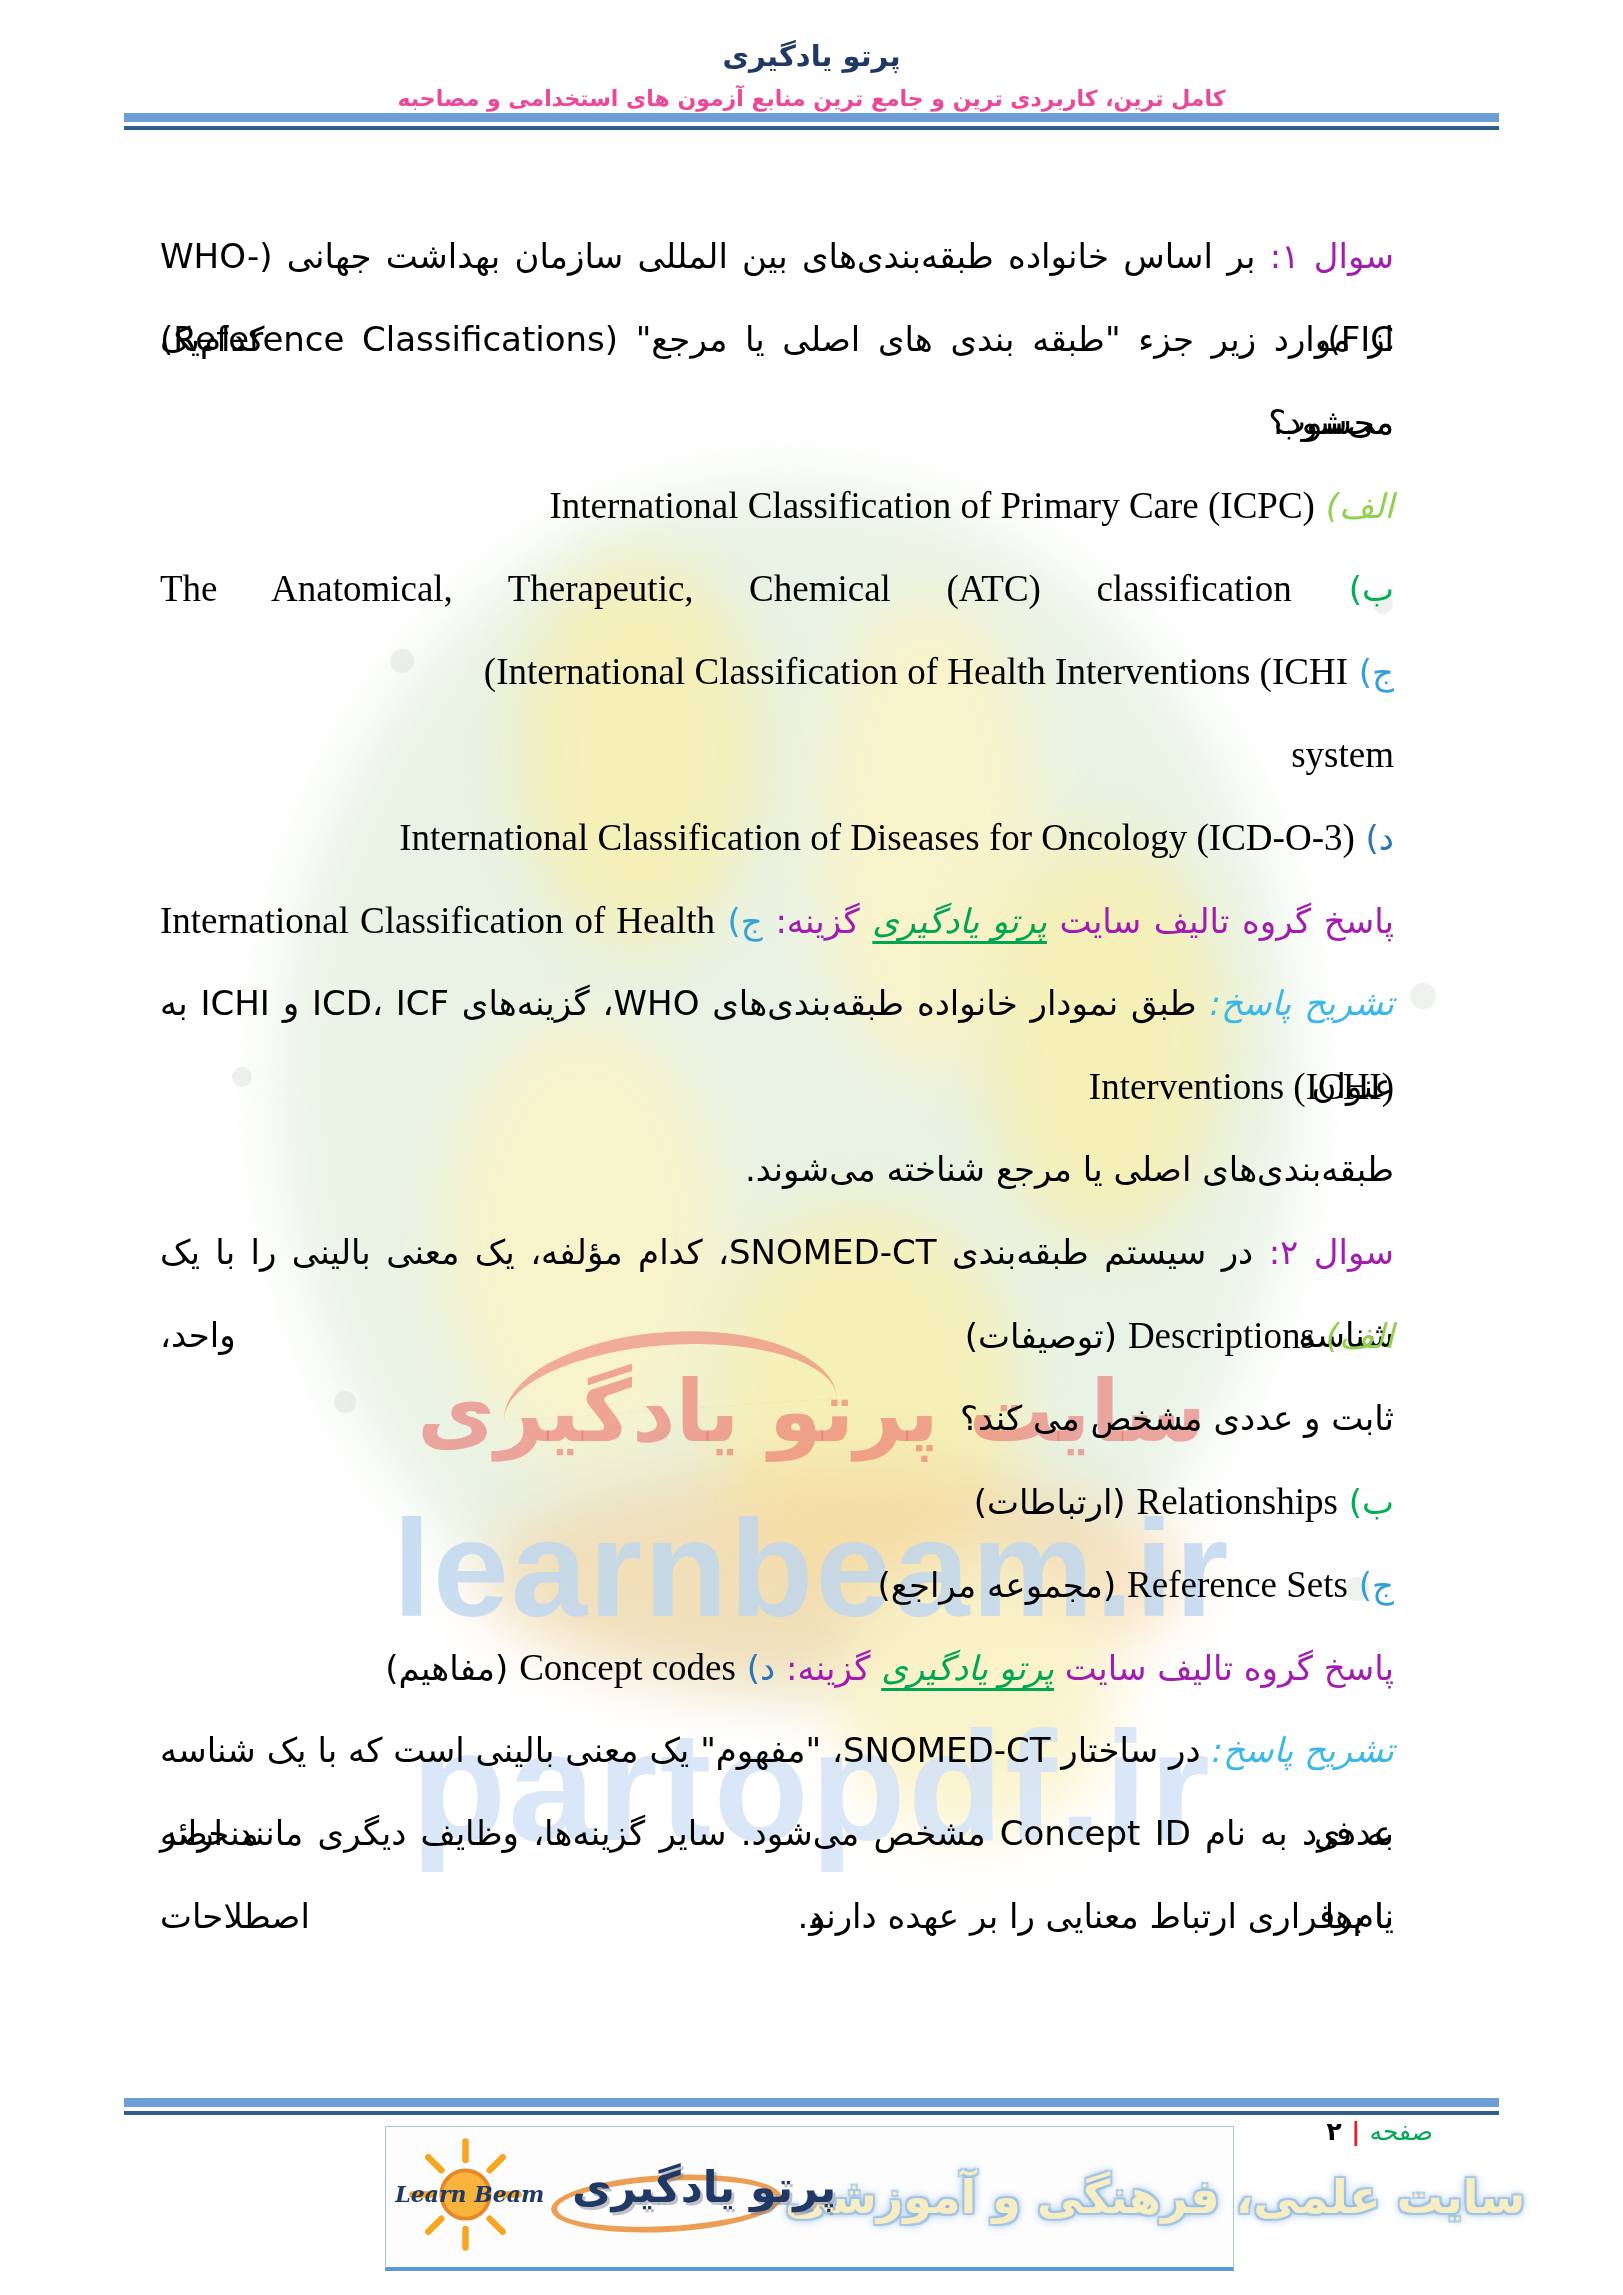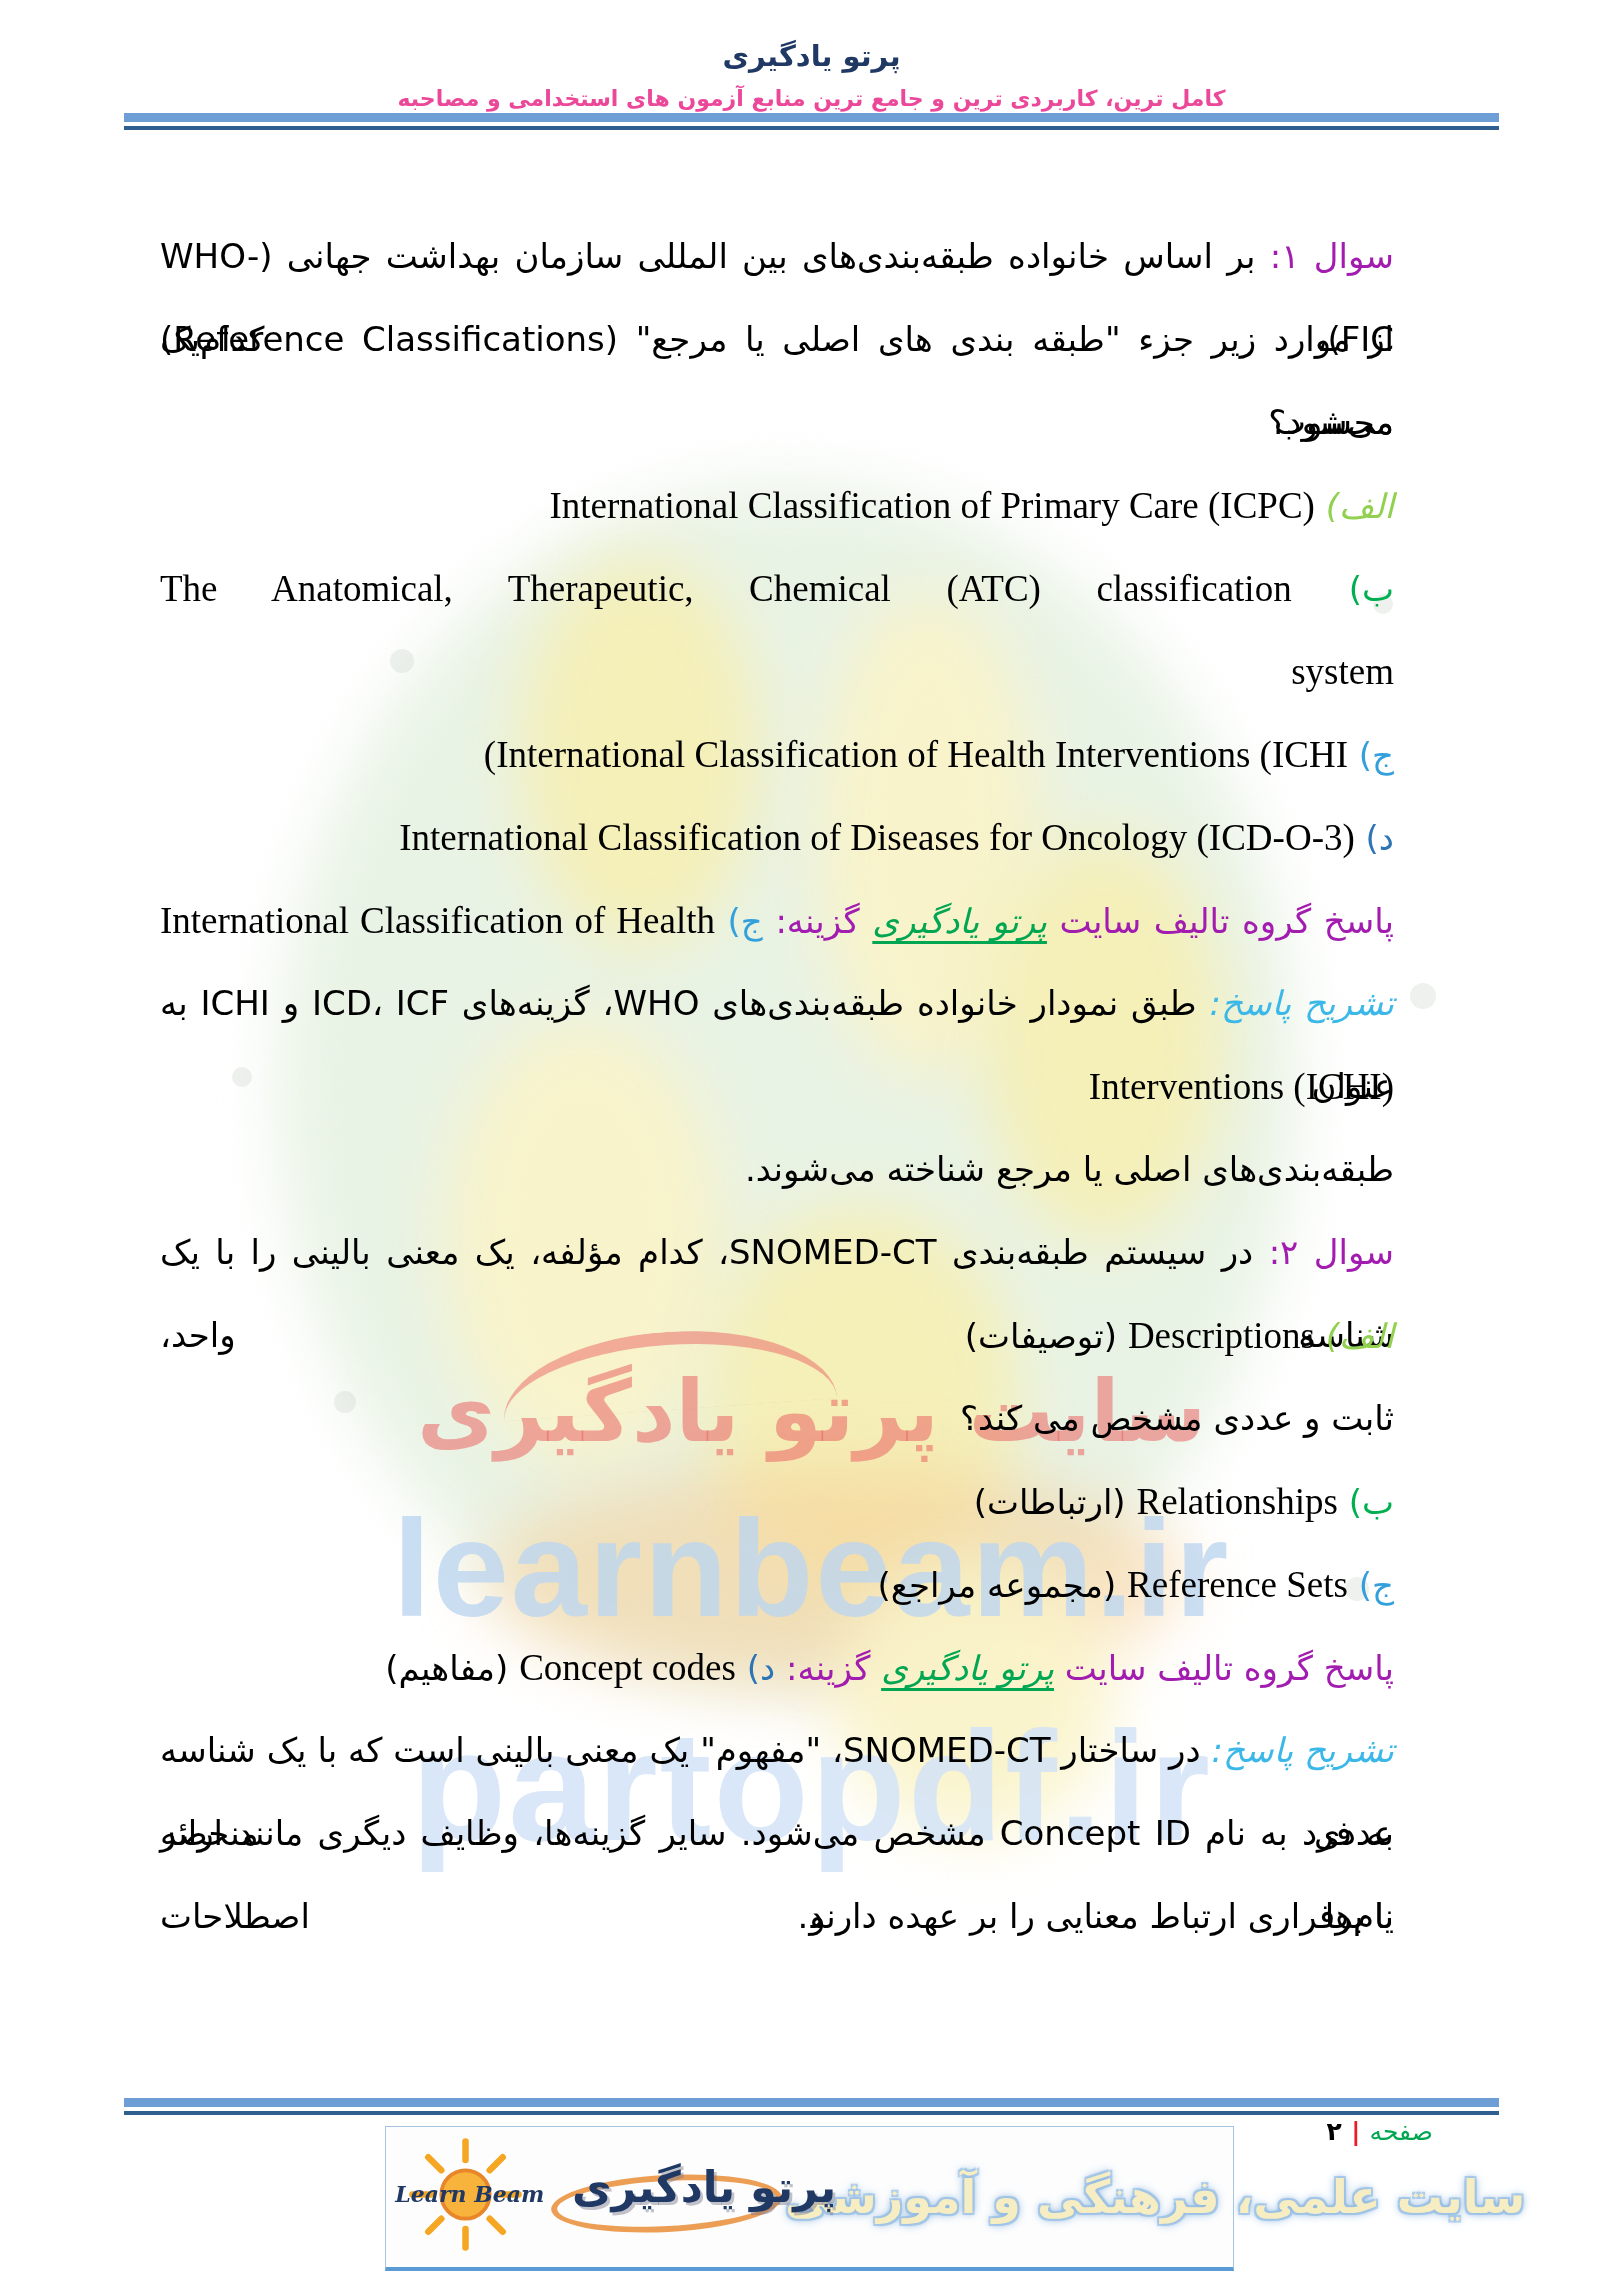--- a/index.html
+++ b/index.html
@@ -162,22 +162,22 @@
       <div class="gap"></div>
       <div class="thin"></div>
   </div>
 
   <div class="doc-body">
       <div class="line justify" dir="rtl"><span class="seg-red">سوال ۱:</span> <span class="seg-k">بر اساس خانواده طبقه‌بندی‌های بین المللی سازمان بهداشت جهانی (WHO-FIC)، کدام‌یک</span></div>
       <div class="line justify" dir="rtl"><span class="seg-k">از موارد زیر جزء "طبقه بندی های اصلی یا مرجع" (Reference Classifications) محسوب</span></div>
       <div class="line right" dir="rtl"><span class="seg-k">می‌شود؟</span></div>
       <div class="line right" dir="rtl"><span class="seg-g1">الف)</span> <span class="seg-en" dir="ltr">International Classification of Primary Care (ICPC)</span></div>
       <div class="line justify" dir="rtl"><span class="seg-g2">ب)</span> <span class="seg-en" dir="ltr">The Anatomical, Therapeutic, Chemical (ATC) classification</span></div>
+      <div class="line right" dir="rtl"><span class="seg-b1">ج)</span> <span class="seg-en" dir="ltr">(International Classification of Health Interventions (ICHI</span></div>
       <div class="line right" dir="rtl"><span class="seg-en" dir="ltr">system</span></div>
-      <div class="line right" dir="rtl"><span class="seg-b1">ج)</span> <span class="seg-en" dir="ltr">(International Classification of Health Interventions (ICHI</span></div>
       <div class="line right" dir="rtl"><span class="seg-b2">د)</span> <span class="seg-en" dir="ltr">International Classification of Diseases for Oncology (ICD-O-3)</span></div>
       <div class="line justify" dir="rtl"><span class="seg-red">پاسخ گروه تالیف سایت</span> <span class="seg-gs">پرتو یادگیری</span> <span class="seg-red">گزینه:</span> <span class="seg-b1">ج)</span> <span class="seg-en" dir="ltr">International Classification of Health</span></div>
       <div class="line justify" dir="rtl"><span class="seg-cs">تشریح پاسخ:</span> <span class="seg-k">طبق نمودار خانواده طبقه‌بندی‌های WHO، گزینه‌های ICD، ICF و ICHI به عنوان</span></div>
       <div class="line right" dir="rtl"><span class="seg-en" dir="ltr">Interventions (ICHI)</span></div>
       <div class="line right" dir="rtl"><span class="seg-k">طبقه‌بندی‌های اصلی یا مرجع شناخته می‌شوند.</span></div>
       <div class="line justify" dir="rtl"><span class="seg-red">سوال ۲:</span> <span class="seg-k">در سیستم طبقه‌بندی SNOMED-CT، کدام مؤلفه، یک معنی بالینی را با یک شناسه واحد،</span></div>
       <div class="line right" dir="rtl"><span class="seg-g1">الف)</span> <span class="seg-en" dir="ltr">Descriptions</span> <span class="seg-k">(توصیفات)</span></div>
       <div class="line right" dir="rtl"><span class="seg-k">ثابت و عددی مشخص می کند؟</span></div>
       <div class="line right" dir="rtl"><span class="seg-g2">ب)</span> <span class="seg-en" dir="ltr">Relationships</span> <span class="seg-k">(ارتباطات)</span></div>
       <div class="line right" dir="rtl"><span class="seg-b1">ج)</span> <span class="seg-en" dir="ltr">Reference Sets</span> <span class="seg-k">(مجموعه مراجع)</span></div>

